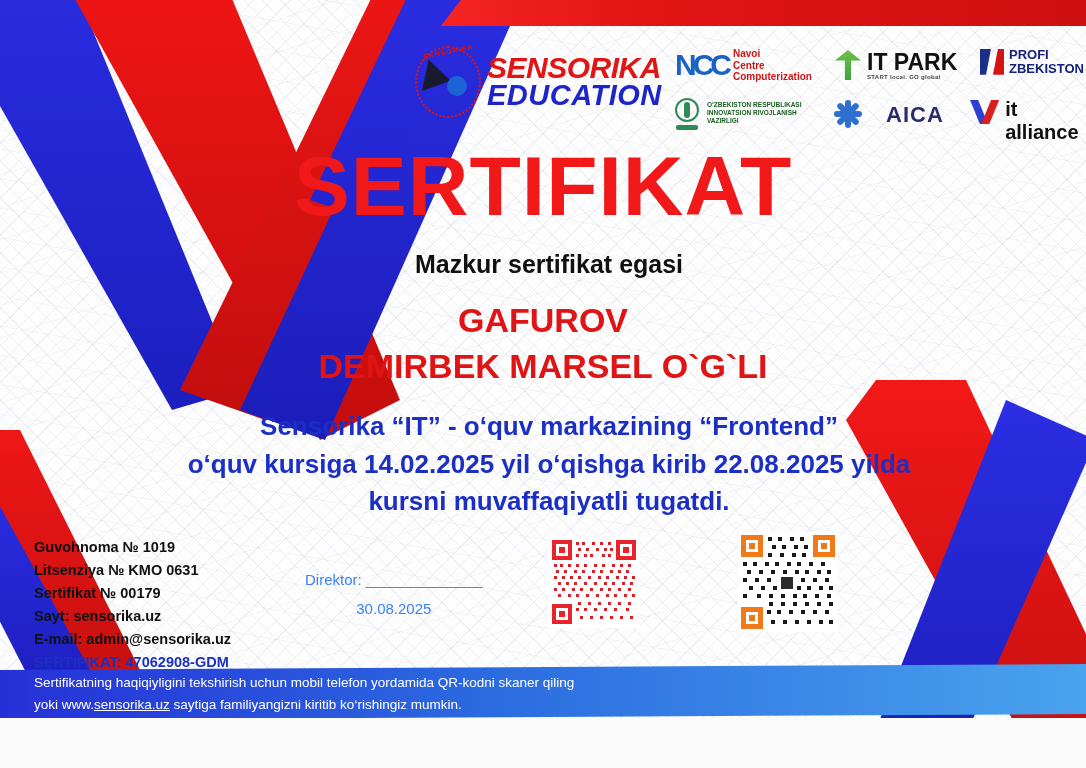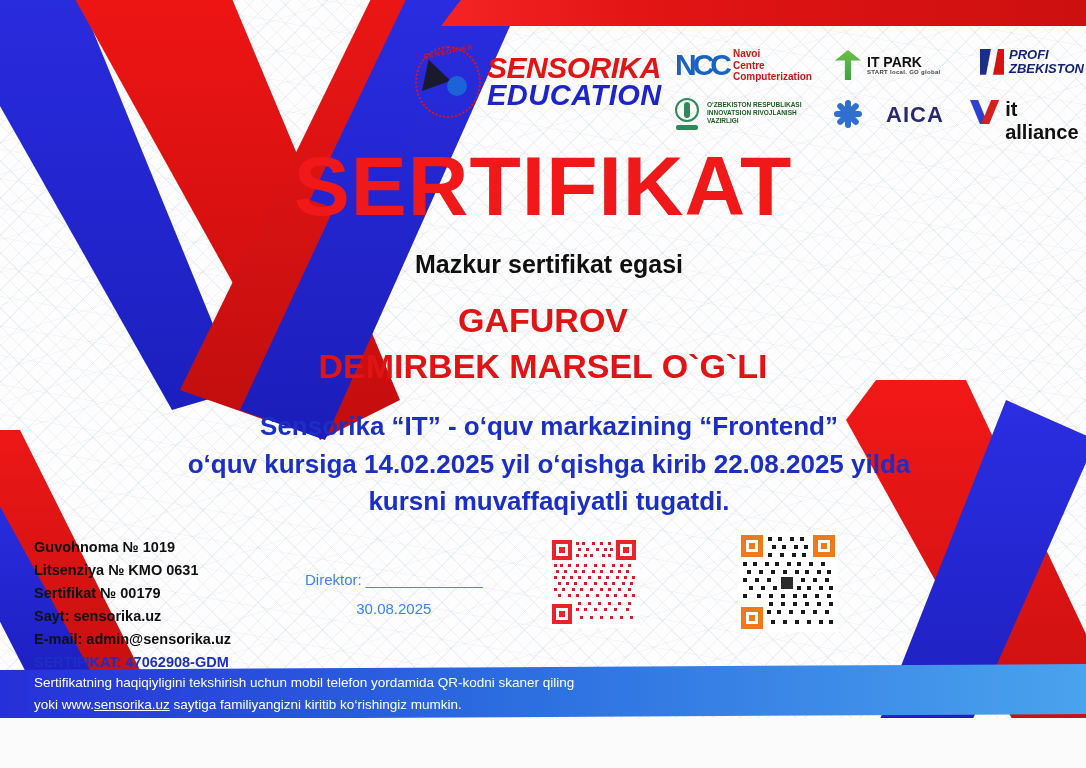--- a/index.html
+++ b/index.html
@@ -163,26 +163,26 @@
 
   .logo-itpark {
     position: absolute; left: 425px; top: 12px;
     display: flex; align-items: center; gap: 6px;
   }
   .itp-mark {
     width: 26px; height: 30px;
     background: linear-gradient(180deg,#6cc04a,#3fa13f);
     clip-path: polygon(50% 0, 100% 35%, 62% 35%, 62% 100%, 38% 100%, 38% 35%, 0 35%);
   }
-  .itp-t1 { font-size: 14px; font-weight: 800; color: #111; line-height: 1; }
+  .itp-t1 { font-size: 23px; font-weight: 800; color: #111; line-height: 1; }
   .itp-t2 { font-size: 6px; font-weight: 600; color: #444; letter-spacing: .3px; }
 
   .logo-profi {
     position: absolute; left: 570px; top: 10px;
-    display: flex; align-items: center; gap: 5px; font-style: italic;
+    display: flex; align-items: center; gap: 5px;
   }
   .profi-mark { width: 24px; height: 26px; position: relative; }
   .profi-mark:before, .profi-mark:after {
     content:""; position:absolute; background:#1b2f8a;
   }
   .profi-mark:before { left:0; top:0; width:11px; height:26px; clip-path: polygon(0 0,100% 0,55% 100%,0 100%); }
   .profi-mark:after  { right:0; top:0; width:11px; height:26px; background:#d51313; clip-path: polygon(45% 0,100% 0,100% 100%,0 100%); }
   .profi-t { font-size: 13px; font-weight: 800; color: #14227a; line-height: 1.05; }
 
   .logo-vazirlik {

